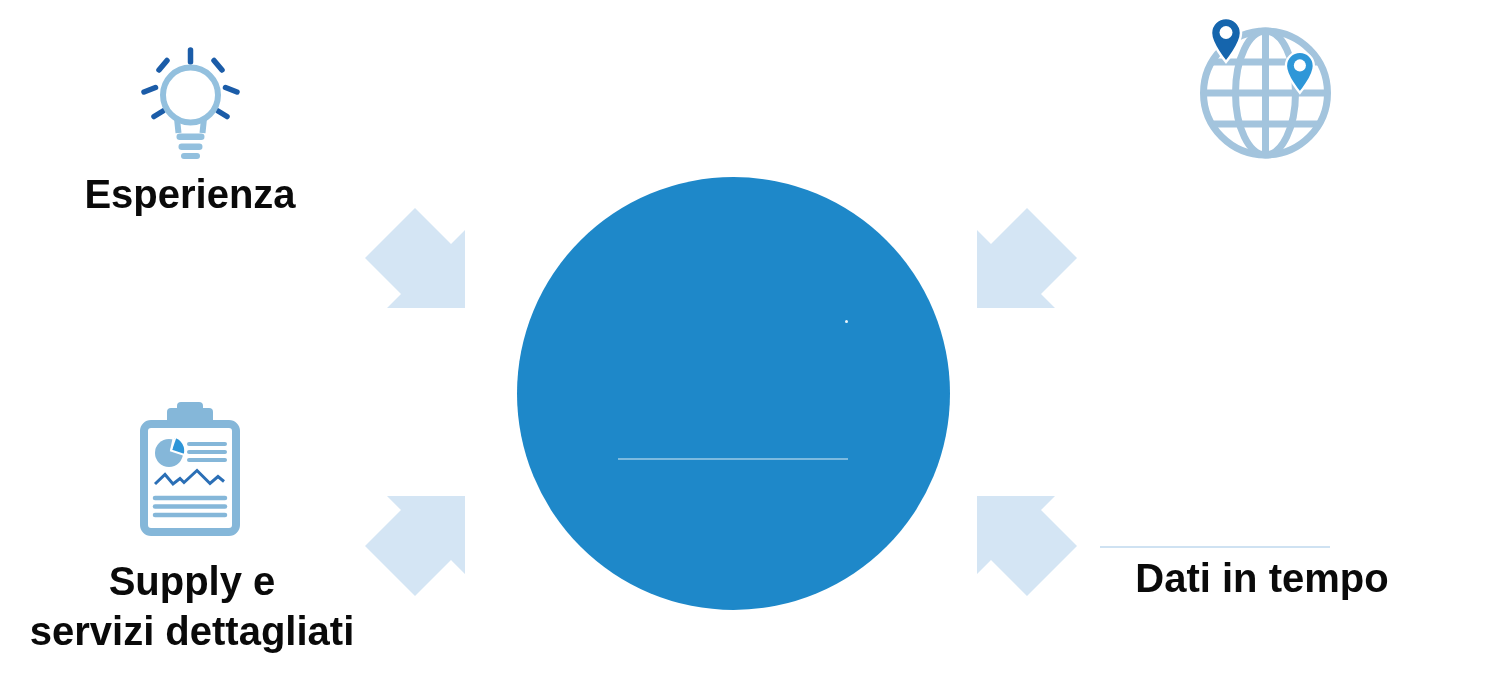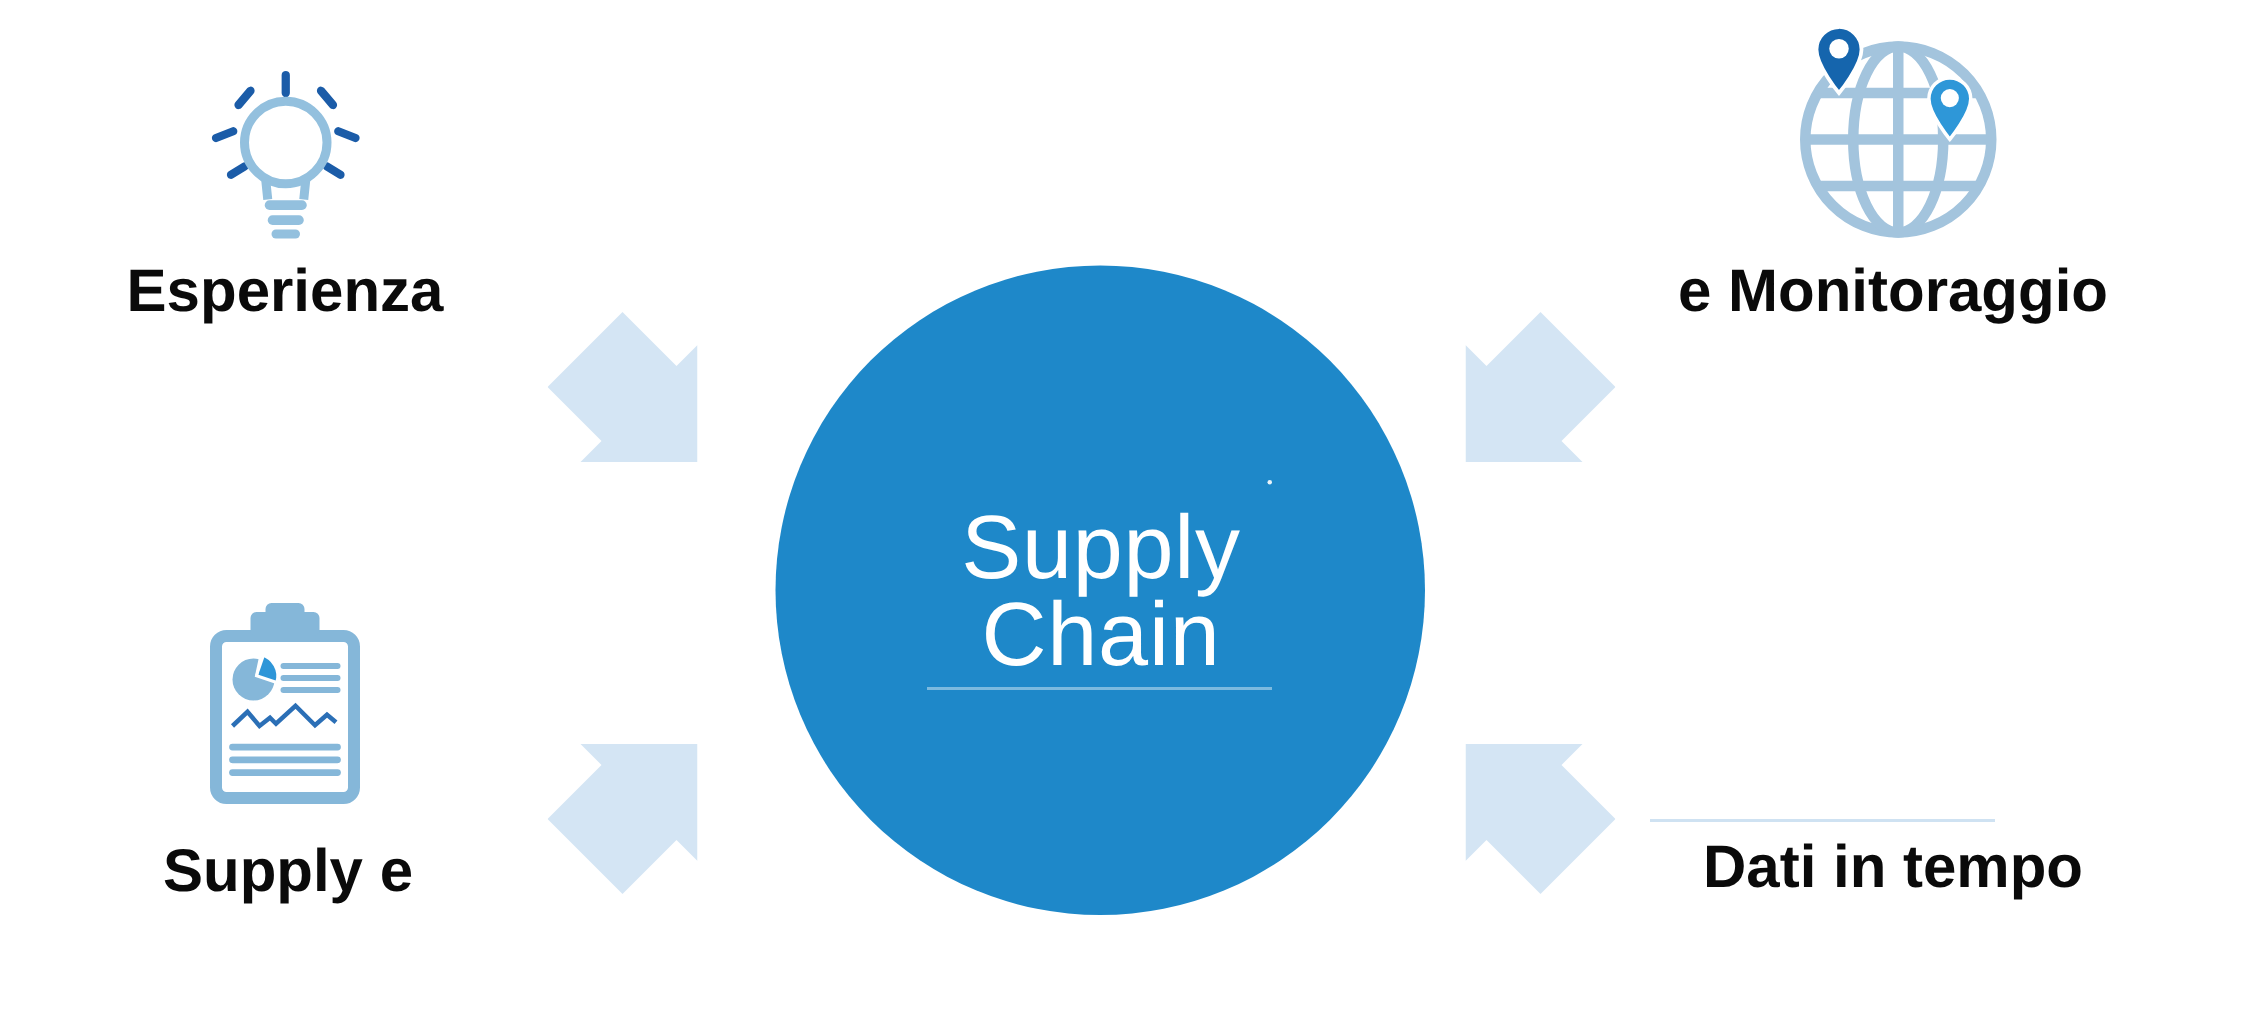--- a/index.html
+++ b/index.html
@@ -96,21 +96,20 @@
     <g transform="translate(15,3)">
       <path d="M16,1 C7.7,1 1,7.7 1,16 C1,27 16,45 16,45 C16,45 31,27 31,16 C31,7.7 24.3,1 16,1 Z" fill="#1565ad" stroke="#ffffff" stroke-width="2.5"></path>
       <circle cx="16" cy="15.5" r="6.5" fill="#ffffff"></circle>
     </g>
     <g transform="translate(90,37) scale(0.93)">
       <path d="M16,1 C7.7,1 1,7.7 1,16 C1,27 16,45 16,45 C16,45 31,27 31,16 C31,7.7 24.3,1 16,1 Z" fill="#2e97d8" stroke="#ffffff" stroke-width="2.5"></path>
       <circle cx="16" cy="15.5" r="6.5" fill="#ffffff"></circle>
     </g>
   </svg>
   <div class="abs node-label label-tr">
-    <div>e Monitoraggio</div>
   </div>
 
   <svg class="abs icon-clipboard" width="104" height="140" viewBox="0 0 104 140">
     <rect x="6" y="24" width="92" height="108" rx="7" fill="#ffffff" stroke="#85b7d9" stroke-width="8"></rect>
     <g fill="#85b7d9">
       <rect x="39" y="2" width="26" height="12" rx="4"></rect>
       <rect x="29" y="8" width="46" height="16" rx="4"></rect>
     </g>
     <g>
       <circle cx="31" cy="53" r="14" fill="#85b7d9"></circle>
@@ -124,20 +123,21 @@
     </g>
     <polyline points="17,84 27,74.5 35,84 42,78.5 46,82.5 59,70.5 72,83.5 80,76.5 86,81.5" fill="none" stroke="#2b6fb6" stroke-width="3"></polyline>
     <g stroke="#85b7d9" stroke-width="4.5" stroke-linecap="round">
       <line x1="17" y1="98" x2="87" y2="98"></line>
       <line x1="17" y1="106.5" x2="87" y2="106.5"></line>
       <line x1="17" y1="115" x2="87" y2="115"></line>
     </g>
   </svg>
   <div class="abs node-label label-bl">
     <div>Supply e</div>
+    <div>servizi dettagliati</div>
   </div>
 
   <div class="abs divider-br"></div>
   <div class="abs node-label label-br">
     <div>Dati in tempo</div>
   </div>
 
   <svg class="abs arrow arrow-tl" viewBox="0 0 100 100">
     <polygon points="50,0 86,36 100,22 100,100 22,100 36,86 0,50" fill="#d4e5f4"></polygon>
   </svg>
@@ -145,20 +145,16 @@
     <polygon points="50,0 86,36 100,22 100,100 22,100 36,86 0,50" fill="#d4e5f4"></polygon>
   </svg>
   <svg class="abs arrow arrow-bl" viewBox="0 0 100 100">
     <polygon points="50,0 86,36 100,22 100,100 22,100 36,86 0,50" fill="#d4e5f4"></polygon>
   </svg>
   <svg class="abs arrow arrow-br" viewBox="0 0 100 100">
     <polygon points="50,0 86,36 100,22 100,100 22,100 36,86 0,50" fill="#d4e5f4"></polygon>
   </svg>
 
   <div class="abs center-circle"></div>
-  <div class="abs center-title">
-    <div>Supply</div>
-    <div>Chain</div>
-  </div>
   <div class="abs center-underline"></div>
   <div class="abs center-dot"></div>
 
 </div>
 
 </body></html>

